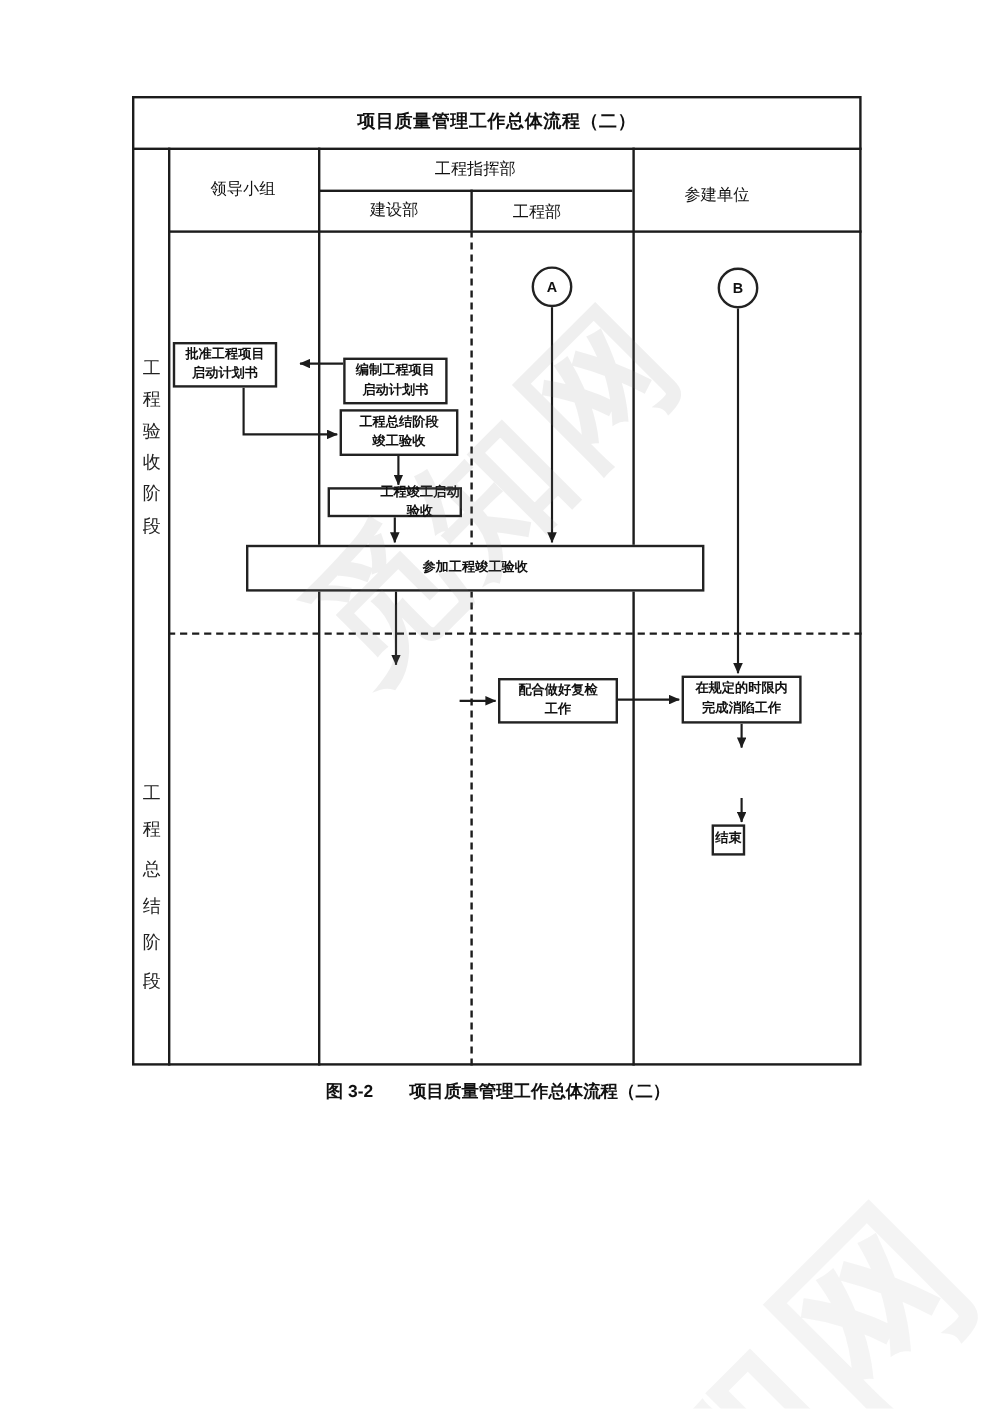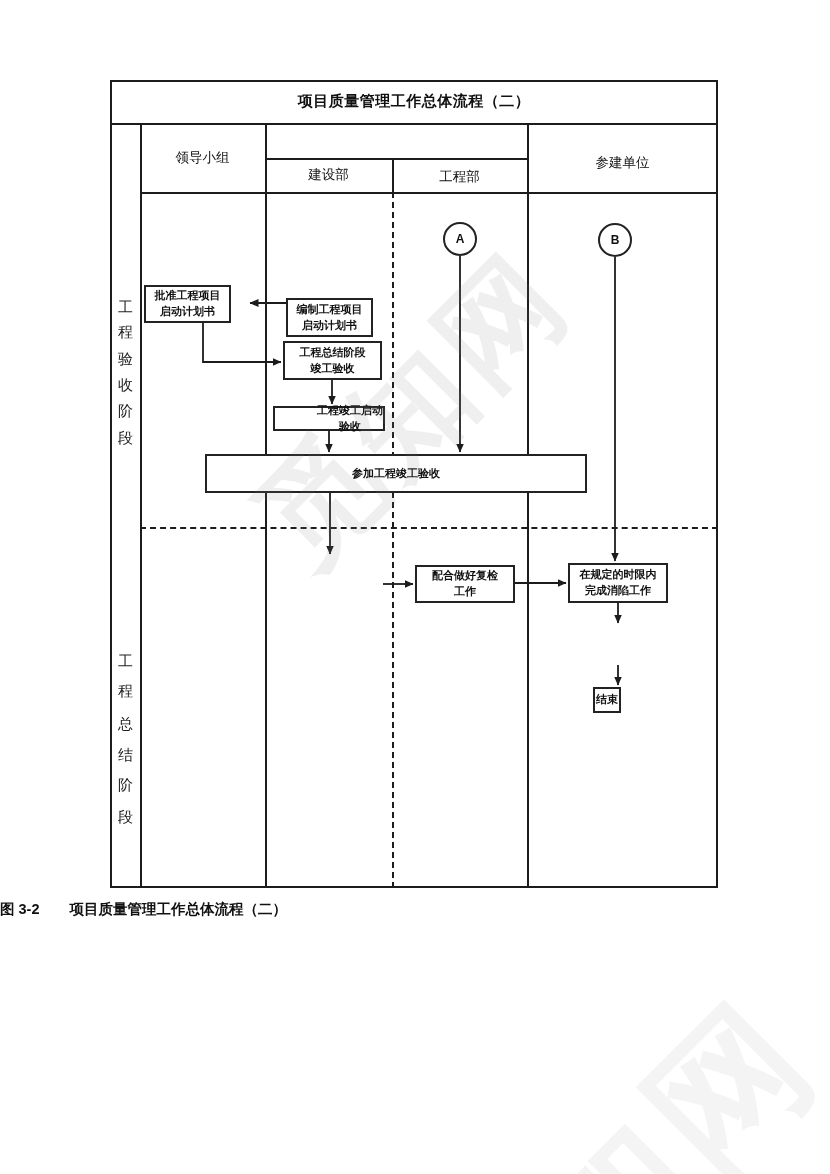--- a/index.html
+++ b/index.html
@@ -50,21 +50,21 @@
     border: 2px solid #222; border-radius: 50%;
     width: 34px; height: 34px;
     display: flex; align-items: center; justify-content: center;
     font-size: 12px; font-weight: bold; color: #111;
   }
   
   svg.conn { position: absolute; left: 0; top: 0; z-index: 2; }
   
   .caption {
     position: absolute; left: 0; top: 900px; width: 100%;
-    font-size: 14.5px; font-weight: bold; color: #111; z-index: 3;
+    text-align: center; font-size: 14.5px; font-weight: bold; color: #111; z-index: 3;
   }
   .caption .cap-label { margin-right: 30px; }
   
   .wm {
     position: absolute; z-index: 6; pointer-events: none;
     color: rgba(130,130,130,0.13); font-weight: bold; white-space: nowrap;
     transform: rotate(-45deg);
   }
   .wm-center { left: 225px; top: 330px; font-size: 118px; letter-spacing: 8px; }
   .wm-corner { left: 380px; top: 1100px; font-size: 150px; letter-spacing: 10px; color: rgba(130,130,130,0.09); }
@@ -84,23 +84,24 @@
   <div class="gl" style="left:140px; top:192px; width:578px; height:2px;"></div>
   <div class="gl" style="left:140px; top:123px; width:2px; height:765px;"></div>
   <div class="gl" style="left:265px; top:123px; width:2px; height:765px;"></div>
   <div class="gl" style="left:392px; top:158px; width:2px; height:34px;"></div>
   <div class="gl-dash-v" style="left:392px; top:192px; height:696px;"></div>
   <div class="gl" style="left:527px; top:123px; width:2px; height:765px;"></div>
   <div class="gl-dash-h" style="left:140px; top:527px; width:578px;"></div>
 
   <div class="cell title-cell" style="left:110px; top:80px; width:608px; height:43px;">项目质量管理工作总体流程（二）</div>
   <div class="cell hdr" style="left:140px; top:123px; width:125px; height:69px;">领导小组</div>
+  <div class="cell hdr" style="left:265px; top:123px; width:262px; height:35px;">工程指挥部</div>
   <div class="cell hdr" style="left:265px; top:158px; width:127px; height:34px;">建设部</div>
-  <div class="cell hdr" style="left:392px; top:158px; width:135px; height:37px;">工程部</div>
-  <div class="cell hdr" style="left:527px; top:123px; width:191px; height:79px;">参建单位</div>
+  <div class="cell hdr" style="left:380px; top:158px; width:135px; height:37px;">工程部</div>
+  <div class="cell hdr" style="left:502px; top:123px; width:191px; height:79px;">参建单位</div>
 
   <div class="vlabel v1" style="left:110px; top:288px; width:30px; height:245px;">
       <span>工程验收阶段</span>
     </div>
   <div class="vlabel v2" style="left:110px; top:642px; width:30px; height:245px;">
       <span>工程总结阶段</span>
     </div>
 
   <svg class="conn" width="830" height="1174" viewBox="0 0 830 1174">
     <defs>

